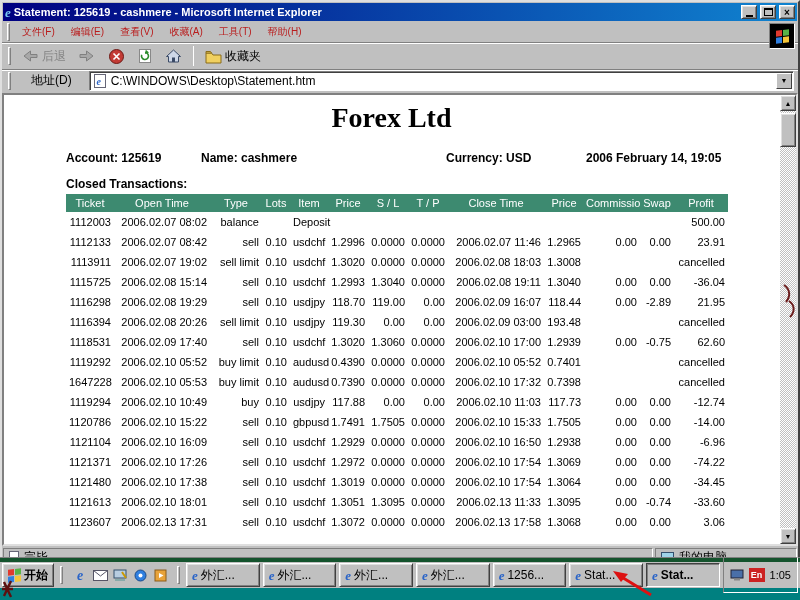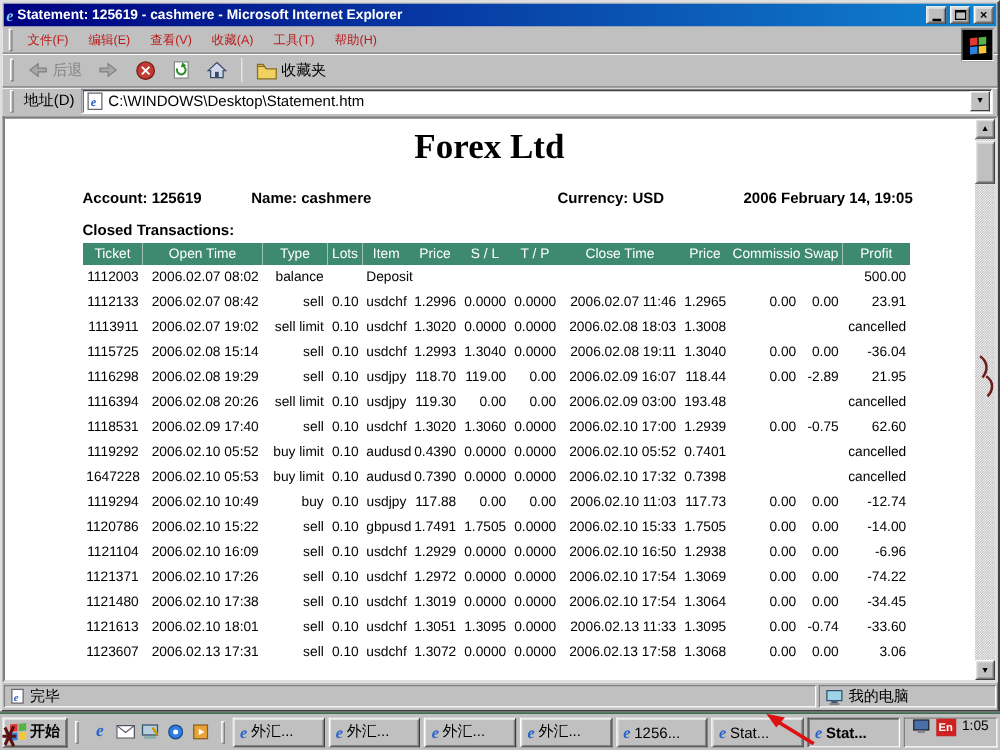--- a/index.html
+++ b/index.html
@@ -44,41 +44,41 @@
 
   .toolbar {
     height: 27px; flex: 0 0 27px; display: flex; align-items: center; gap: 2px;
     border-bottom: 1px solid #808080; box-shadow: 0 1px 0 #ffffff; padding: 0 3px;
   }
   .grip { width: 3px; height: 18px; border: 1px solid; border-color: #fff #808080 #808080 #fff; margin: 0 3px; flex: 0 0 3px; }
   .tool-btn { height: 24px; display: flex; align-items: center; gap: 3px; padding: 0 5px; font-size: 12px; color: #000; }
   .tool-btn.disabled { color: #848484; }
   .tool-sep { width: 1px; height: 20px; background: #808080; border-right: 1px solid #fff; margin: 0 4px; }
 
-  .addressbar { height: 23px; flex: 0 0 23px; display: flex; align-items: center; padding: 0 4px 2px 3px; gap: 5px; }
+  .addressbar { height: 23px; flex: 0 0 23px; display: flex; align-items: center; padding: 0 4px 2px 3px; gap: 17px; }
   .address-label { font-size: 12px; white-space: nowrap; }
   .address-combo {
     flex: 1; height: 20px; background: #fff; display: flex; align-items: center; gap: 4px;
     border: 1px solid; border-color: #808080 #fff #fff #808080; box-shadow: inset 1px 1px 0 #404040;
     padding-left: 3px; position: relative;
   }
   .address-text { font-size: 12px; flex: 1; white-space: nowrap; overflow: hidden; }
   .combo-drop {
     width: 16px; height: 16px; background: #c0c0c0; margin-right: 1px;
     border: 1px solid; border-color: #fff #404040 #404040 #fff;
     display: flex; align-items: center; justify-content: center; font-size: 7px; color: #000;
   }
 
   
   .content { flex: 1; background: #fff; position: relative; border: 2px solid; border-color: #808080 #dfdfdf #dfdfdf #808080; overflow: hidden; }
   .page { position: absolute; left: 2px; top: 0; right: 19px; bottom: 0; overflow: hidden; color: #000; }
   .page-title { font-family: "Liberation Serif", serif; font-size: 28px; line-height: 34px; font-weight: bold; text-align: center; margin-top: 6px; }
   .meta-row { display: flex; margin: 16px 38px 0 60px; font-size: 12px; font-weight: bold; height: 14px; }
   .meta-account { width: 135px; } .meta-name { width: 245px; } .meta-currency { width: 140px; }
-  .meta-datetime { flex: 1; text-align: center; }
+  .meta-datetime { flex: 1; text-align: left; }
   .section-label { margin: 12px 0 0 60px; font-size: 12px; font-weight: bold; height: 14px; }
   table.stmt { margin: 3px 0 0 60px; border-collapse: collapse; table-layout: fixed; width: 662px; font-size: 11px; }
   table.stmt th { background: #3d8a70; color: #fff; font-weight: normal; height: 18px; text-align: center; padding: 0 2px; white-space: nowrap; overflow: hidden; }
   table.stmt td { height: 20px; text-align: right; padding: 0 3px; white-space: nowrap; }
 
   
   .dither {
     background-image: linear-gradient(45deg,#fff 25%,transparent 25%,transparent 75%,#fff 75%),
                       linear-gradient(45deg,#fff 25%,transparent 25%,transparent 75%,#fff 75%);
     background-size: 2px 2px; background-position: 0 0, 1px 1px; background-color: #c0c0c0;
@@ -101,40 +101,40 @@
   
   .statusbar { height: 22px; flex: 0 0 22px; display: flex; gap: 2px; padding: 2px 1px 1px 1px; }
   .pane {
     border: 1px solid; border-color: #808080 #fff #fff #808080;
     display: flex; align-items: center; gap: 4px; font-size: 12px; padding: 0 4px; height: 18px; white-space: nowrap;
   }
   .pane-status { flex: 1; } .pane-zone { width: 142px; }
 
   
   .taskbar {
-    position: absolute; left: 0; bottom: 0; width: 800px; height: 30px; background: #c0c0c0;
-    border-top: 1px solid #14532d; box-shadow: 0 -1px 0 #808080; display: flex; align-items: center; gap: 3px; padding: 2px 2px;
+    position: absolute; left: 0; bottom: 12px; width: 800px; height: 30px; background: #c0c0c0;
+    border-top: 4px solid #14532d; box-shadow: 0 -1px 0 #808080; display: flex; align-items: center; gap: 3px; padding: 2px 2px;
   }
   .start-btn, .task-btn {
     height: 24px; background: #c0c0c0; border: 1px solid; border-color: #fff #404040 #404040 #fff;
     box-shadow: inset 1px 1px 0 #dfdfdf, inset -1px -1px 0 #808080;
     display: flex; align-items: center; gap: 3px; padding: 0 5px; font-size: 12px; white-space: nowrap;
   }
   .start-btn { font-weight: bold; flex: 0 0 auto; }
   .quick-launch { display: flex; align-items: center; gap: 4px; padding: 0 3px; }
   .ql-icon { width: 16px; height: 16px; display: flex; align-items: center; justify-content: center; }
   .tasks { flex: 1; display: flex; gap: 3px; overflow: hidden; }
   .task-btn { flex: 1; max-width: 76px; overflow: hidden; }
   .task-btn .e-icon { color: #2a64c8; flex: 0 0 auto; }
   .task-btn.active { border-color: #404040 #fff #fff #404040; box-shadow: inset 1px 1px 0 #808080; }
   .task-btn.active .task-label { font-weight: bold; }
   .task-label { overflow: hidden; text-overflow: clip; }
   .tray {
-    height: 24px; border: 1px solid; border-color: #808080 #fff #fff #808080;
-    display: flex; gap: 5px; padding: 0 6px; flex: 0 0 auto; font-size: 11px;
+    height: 36px; border: 1px solid; border-color: #808080 #fff #fff #808080;
+    display: flex; align-items: center; gap: 5px; padding: 0 6px; flex: 0 0 auto; font-size: 11px;
   }
   .en-box { width: 16px; height: 14px; background: #cc2222; color: #fff; font-size: 9px; font-weight: bold; display: flex; align-items: center; justify-content: center; }
   .body-annot { position: absolute; inset: 0; width: 800px; height: 600px; pointer-events: none; z-index: 50; }
 </style>
 </head>
 <body>
 
 <div class="window">
 
   <div class="titlebar">

